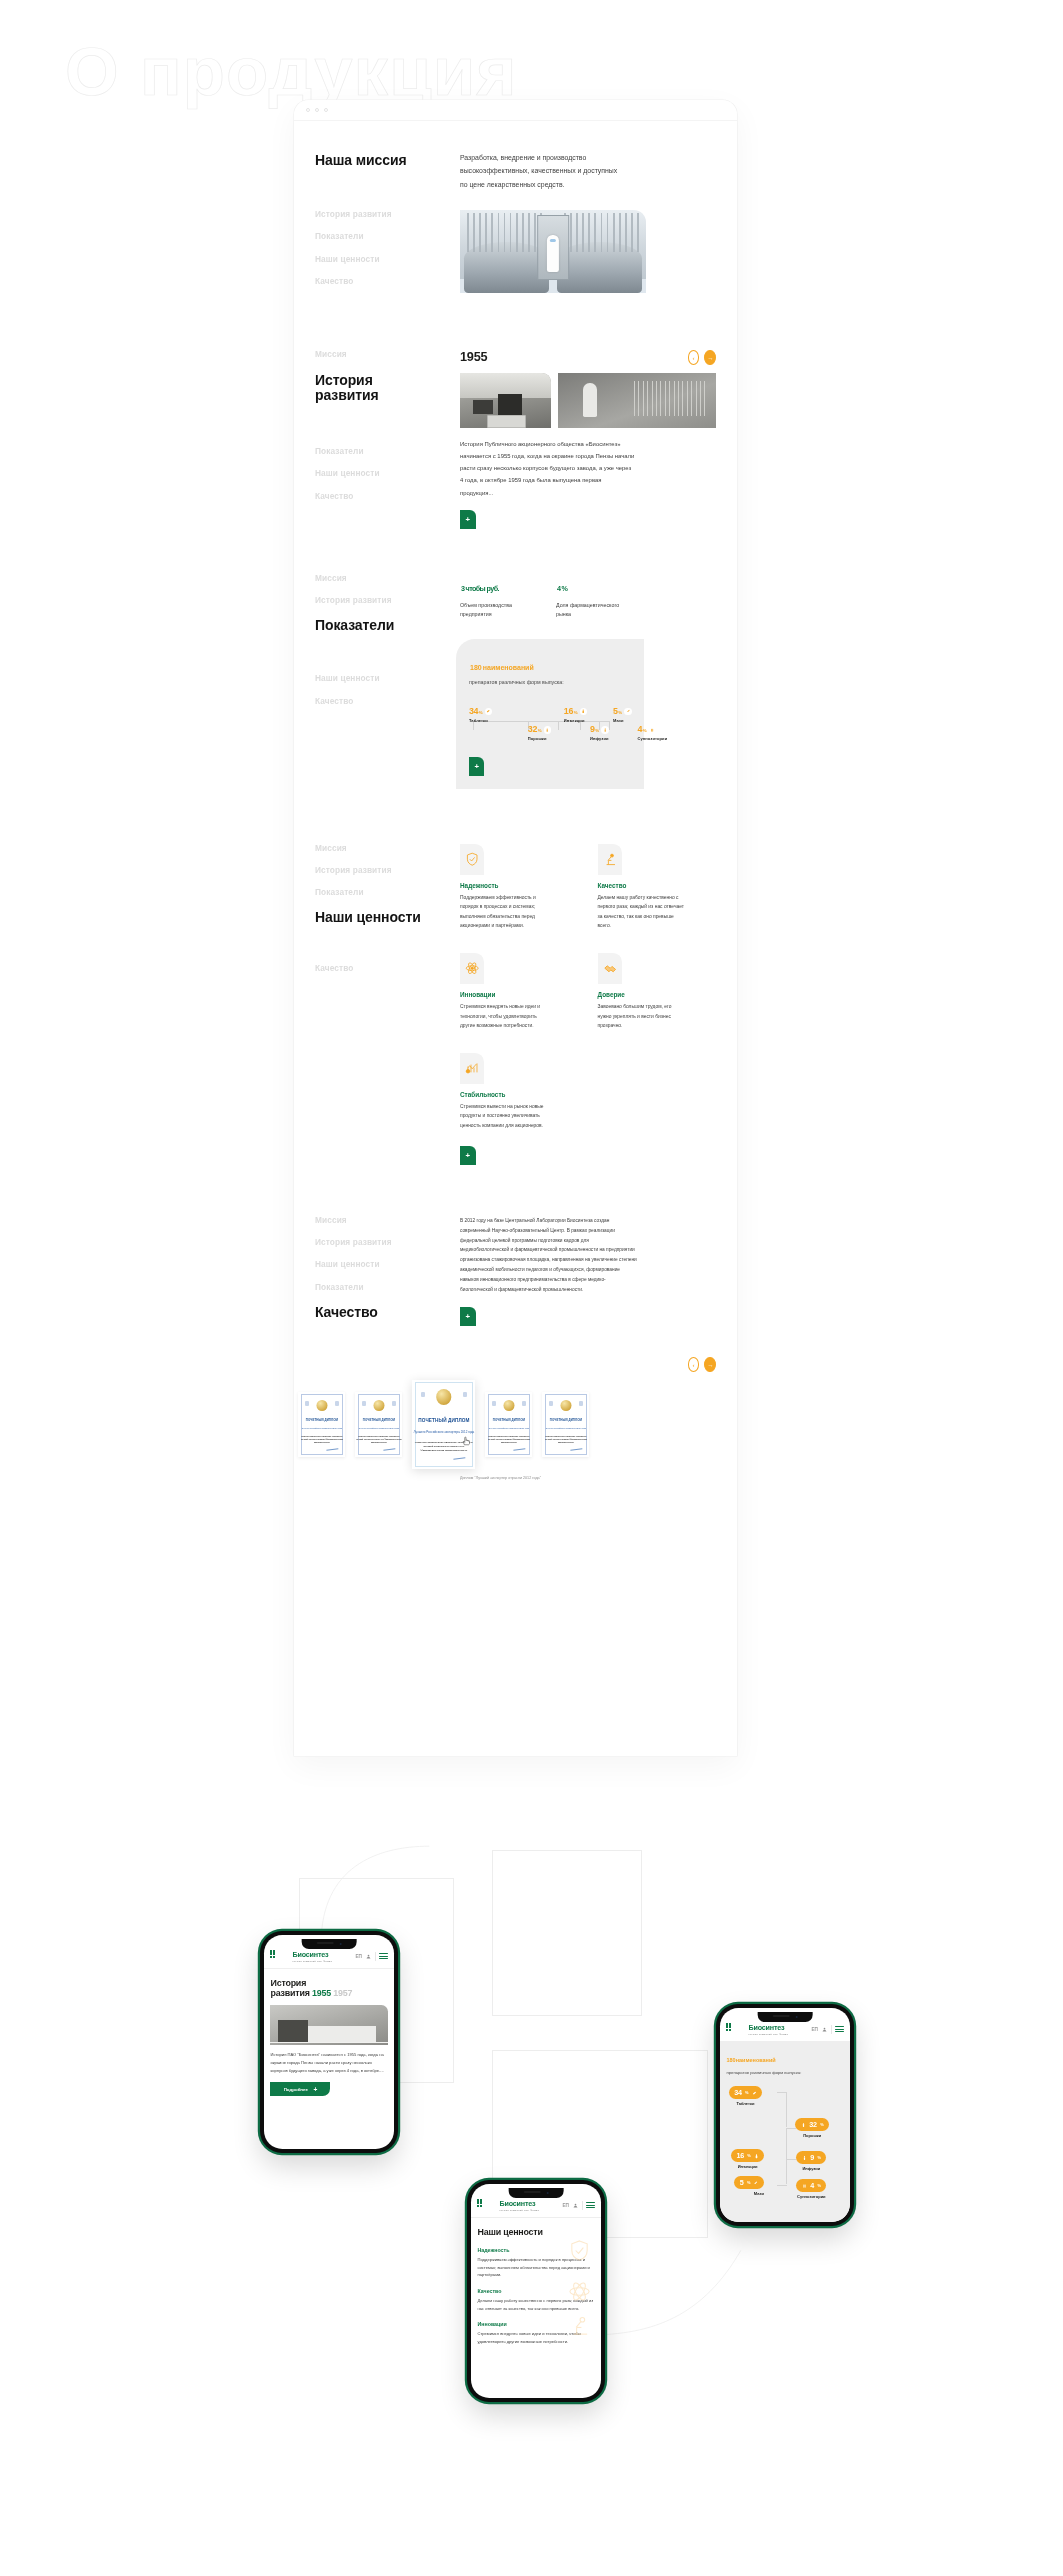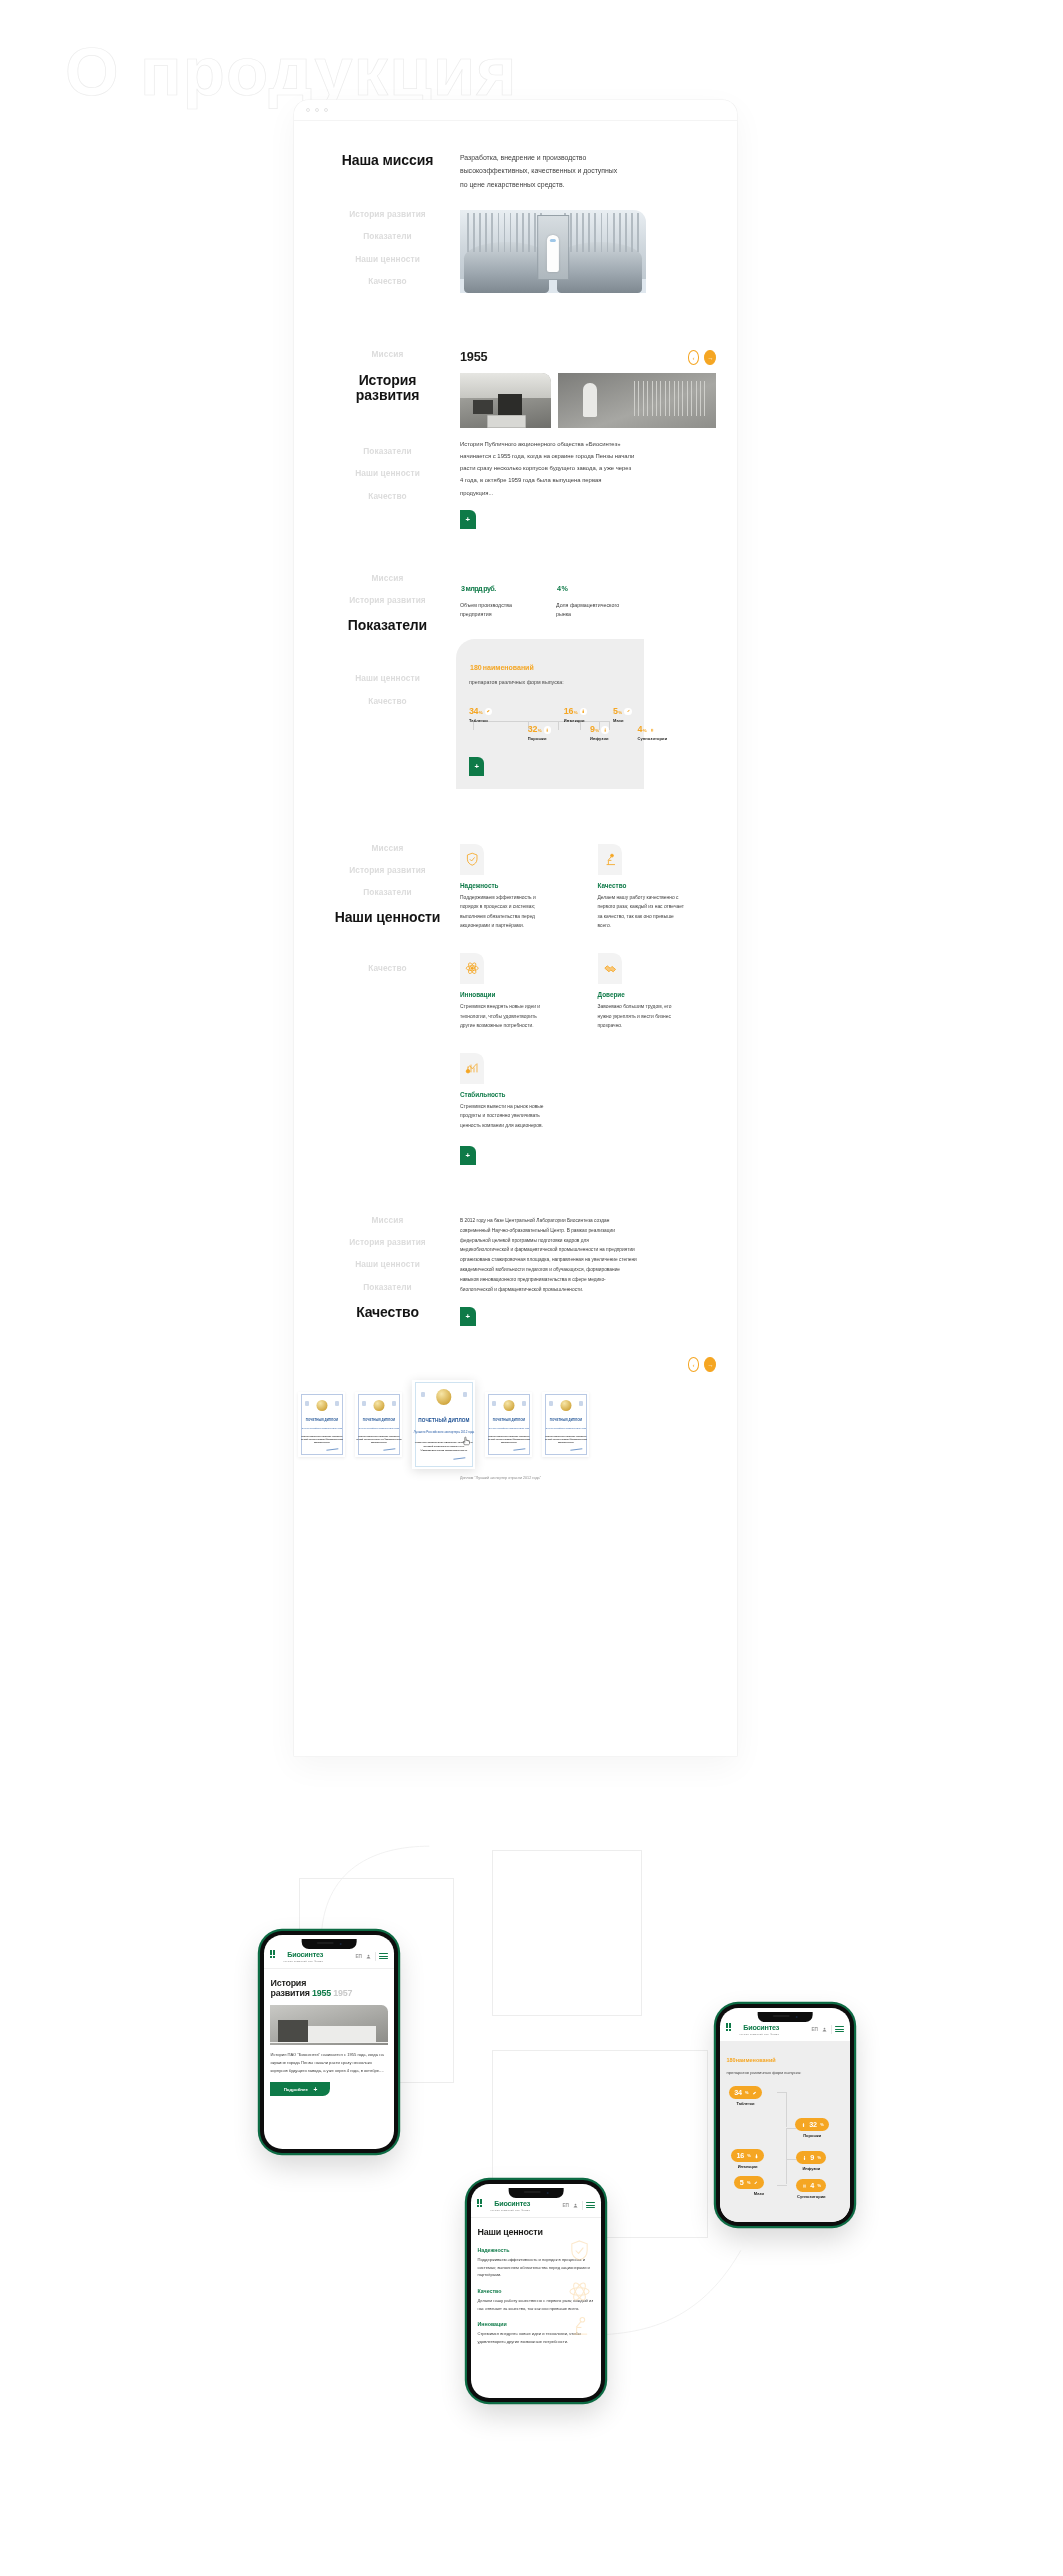--- a/index.html
+++ b/index.html
@@ -28,21 +28,21 @@
   }
   .browser-bar{ height:21px; display:flex; align-items:center; padding-left:12.2px; gap:5px;
     border-bottom:0.6px solid #f4f4f4; }
   .dot{ width:3.9px; height:3.9px; border-radius:50%; border:0.6px solid #e2e2e2; background:#fff; }
   .browser-body{ position:relative; padding:0 0 22px 0; }
 
   
   .sec{ position:relative; display:grid; grid-template-columns:145px 1fr; padding:0 21px; }
   .sec-nav{ position:relative; padding-top:0; }
   .nav-list{ list-style:none; }
-  .nav-list li{ font-size:8.3px; font-weight:700; color:#dcdcdc; line-height:1; margin-bottom:14px; letter-spacing:0.1px;text-align:center;}
+  .nav-list li{ font-size:8.3px; font-weight:700; color:#dcdcdc; line-height:1; margin-bottom:14px; letter-spacing:0.1px;}
   .nav-list li.active{ color:#141414; font-size:14px; font-weight:800; letter-spacing:-0.1px; }
   .nav-list li.active.two-line{ line-height:1.12; }
 
   .sec-body{ position:relative; }
 
   
   #mission{ padding-top:30px; }
   #mission .nav-list{ margin-top:2.2px; }
   .mission-text{ font-size:6.9px; line-height:1.95; color:#3d3d3d; max-width:166px; }
   .mission-img{
@@ -166,21 +166,21 @@
   
   .phone{ position:absolute; border-radius:22px; background:#0d0d0d;
     box-shadow:0 0 0 2.2px #0d6b44, 0 12.2px 28px rgba(0,0,0,.16); overflow:hidden; }
   .phone .screen{ position:absolute; inset:3.9px; border-radius:18.3px; background:#fff; overflow:hidden; }
   .notch{ position:absolute; left:50%; transform:translateX(-50%); top:3.9px; width:42%; height:10.5px;
     background:#0d0d0d; border-radius:0 0 7.2px 7.2px; z-index:6; }
   .notch .cam{ position:absolute; right:26%; top:3.9px; width:2.8px; height:2.8px; border-radius:50%;
     background:#16243a; }
   .notch .spk{ position:absolute; left:28%; top:3.3px; width:30%; height:1.7px; border-radius:1.1px; background:#1d1d1d;}
   .ph-head{ padding:14.4px 6.6px 4.4px; display:flex; align-items:center; gap:3.9px; border-bottom:0.6px solid #eee;}
-  .logo{ display:flex; align-items:flex-start; gap:9px;text-align:right; }
+  .logo{ display:flex; align-items:flex-start; gap:18px; }
   .logo .bars{ display:grid; grid-template-columns:1.7px 1.7px; grid-template-rows:2.2px 2.2px 2.2px; gap:0.7px; margin-top:1.1px;}
   .logo .bars i{ background:#0e7a48; display:block; width:100%; height:100%; }
   .logo .txt{ font-size:7.2px; font-weight:800; color:#0e7a48; letter-spacing:-0.2px; line-height:1;}
   .logo .sub{ font-size:2.4px; color:#7a7a7a; letter-spacing:0.3px; margin-top:1.1px; }
   .ph-head .lang{ margin-left:auto; font-size:4.7px; color:#9b9b9b; font-weight:600; }
   .ph-head .usr{ width:5px; height:5px; }
   .ph-head .divider{ width:0.6px; height:9.4px; background:#e6e6e6; }
   .burger{ display:grid; gap:1.4px; }
   .burger i{ display:block; width:8.3px; height:1.1px; background:#0e7a48; border-radius:0.6px; }
   .ph-body{ padding:8.9px 6.6px; }
@@ -311,21 +311,21 @@
         </ul>
         <ul class="nav-list" style="margin-top:42px">
           <li>Наши ценности</li>
           <li>Качество</li>
         </ul>
       </div>
       <div class="sec-body">
         <div class="kpis">
           <div>
             <div class="kpi-num">
-              <span>3</span><span>млрд руб.</span>
+              <span>3</span><span>чтобы руб.</span>
             </div>
             <div class="kpi-cap">Объем производства предприятия</div>
           </div>
           <div>
             <div class="kpi-num">
               <span>4</span><span>%</span>
             </div>
             <div class="kpi-cap">Доля фармацевтического рынка</div>
           </div>
         </div>

